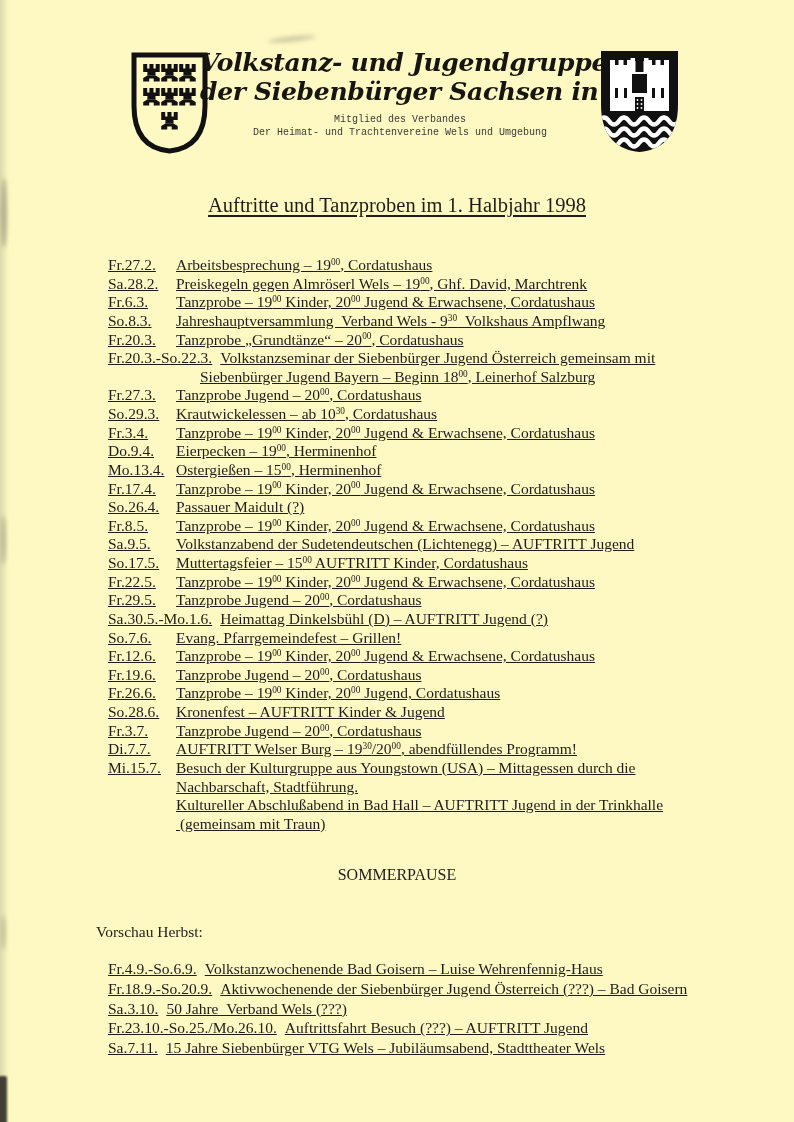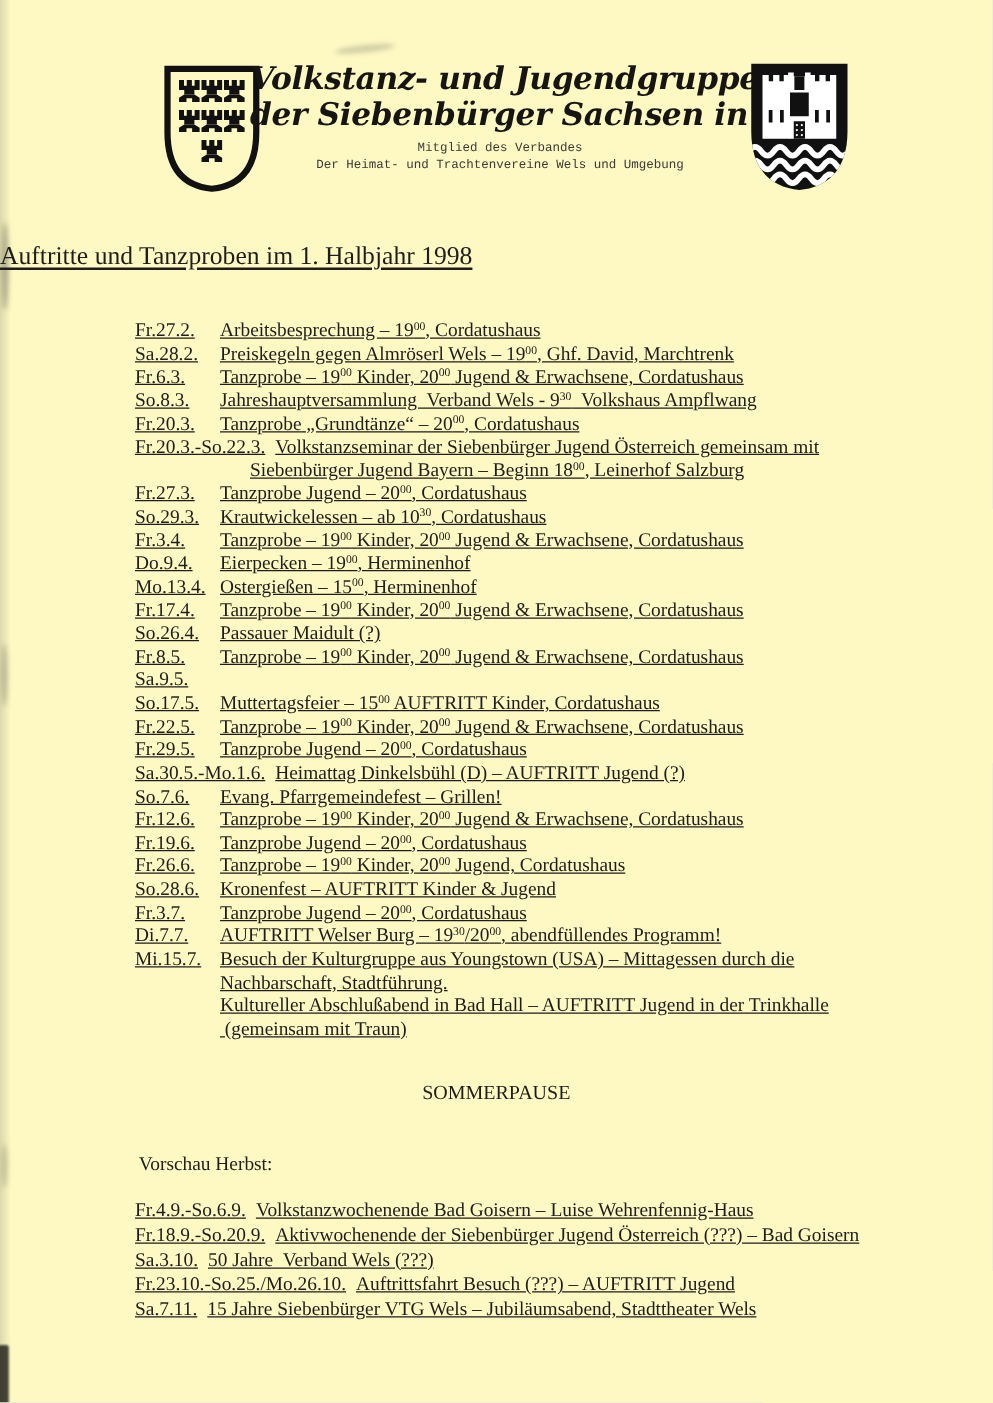--- a/index.html
+++ b/index.html
@@ -31,39 +31,39 @@
     font-style:italic;font-weight:700;
     font-size:25px;line-height:1.16;letter-spacing:-0.3px;
     color:#161511;
     white-space:nowrap;
   }
   .membership{font-family:Liberation Mono, monospace;font-size:10px;line-height:1.3;color:#3b3a36;}
   .membership.first{margin-top:7px;}
   
   .doc-title{
     position:absolute;top:194px;left:0;width:100%;
-    text-align:left;font-size:20.5px;font-weight:400;margin:0;
+    text-align:center;font-size:20.5px;font-weight:400;margin:0;
     text-decoration:underline;text-underline-offset:3px;
   }
   
   .events{position:absolute;font-size:15.5px;}
   #events-main{top:256px;left:108px;width:656px;line-height:18.63px;}
   #events-autumn{top:959px;left:108px;width:676px;line-height:19.8px;text-align:center;}
   .events .row{display:flex;align-items:baseline;text-decoration:underline;}
   .events .row.cont{display:block;}
   .events .date{flex:0 0 auto;min-width:60px;margin-right:8px;white-space:pre;}
   #events-autumn .date{min-width:48px;}
   #events-autumn .date.wide{min-width:86px;}
   .events .txt{white-space:pre;}
   .ind1{padding-left:68px;}
   .ind2{padding-left:92px;}
   sup{font-size:.60em;line-height:0;vertical-align:baseline;position:relative;top:-0.55em;letter-spacing:0;}
   
   .sommerpause{position:absolute;top:866px;left:0;width:100%;text-align:center;font-size:16px;}
-  .vorschau{position:absolute;top:923px;left:111px;font-size:15.5px;}
+  .vorschau{position:absolute;top:923px;left:96px;font-size:15.5px;}
 </style>
 </head>
 <body>
 
 <div class="page">
 
   <div class="art" id="art-edge"></div>
   <div class="art" id="art1"></div>
   <div class="art" id="art2"></div>
   <div class="art" id="art3"></div>
@@ -189,20 +189,21 @@
       <div class="row">
         <span class="date">So.26.4.</span>
         <span class="txt">Passauer Maidult (?)</span>
       </div>
       <div class="row">
         <span class="date">Fr.8.5.</span>
         <span class="txt">Tanzprobe – 19<sup>00</sup> Kinder, 20<sup>00</sup> Jugend &amp; Erwachsene, Cordatushaus</span>
       </div>
       <div class="row">
         <span class="date">Sa.9.5.</span>
+        <span class="txt">Volkstanzabend der Sudetendeutschen (Lichtenegg) – AUFTRITT Jugend</span>
       </div>
       <div class="row">
         <span class="date">So.17.5.</span>
         <span class="txt">Muttertagsfeier – 15<sup>00</sup> AUFTRITT Kinder, Cordatushaus</span>
       </div>
       <div class="row">
         <span class="date">Fr.22.5.</span>
         <span class="txt">Tanzprobe – 19<sup>00</sup> Kinder, 20<sup>00</sup> Jugend &amp; Erwachsene, Cordatushaus</span>
       </div>
       <div class="row">

